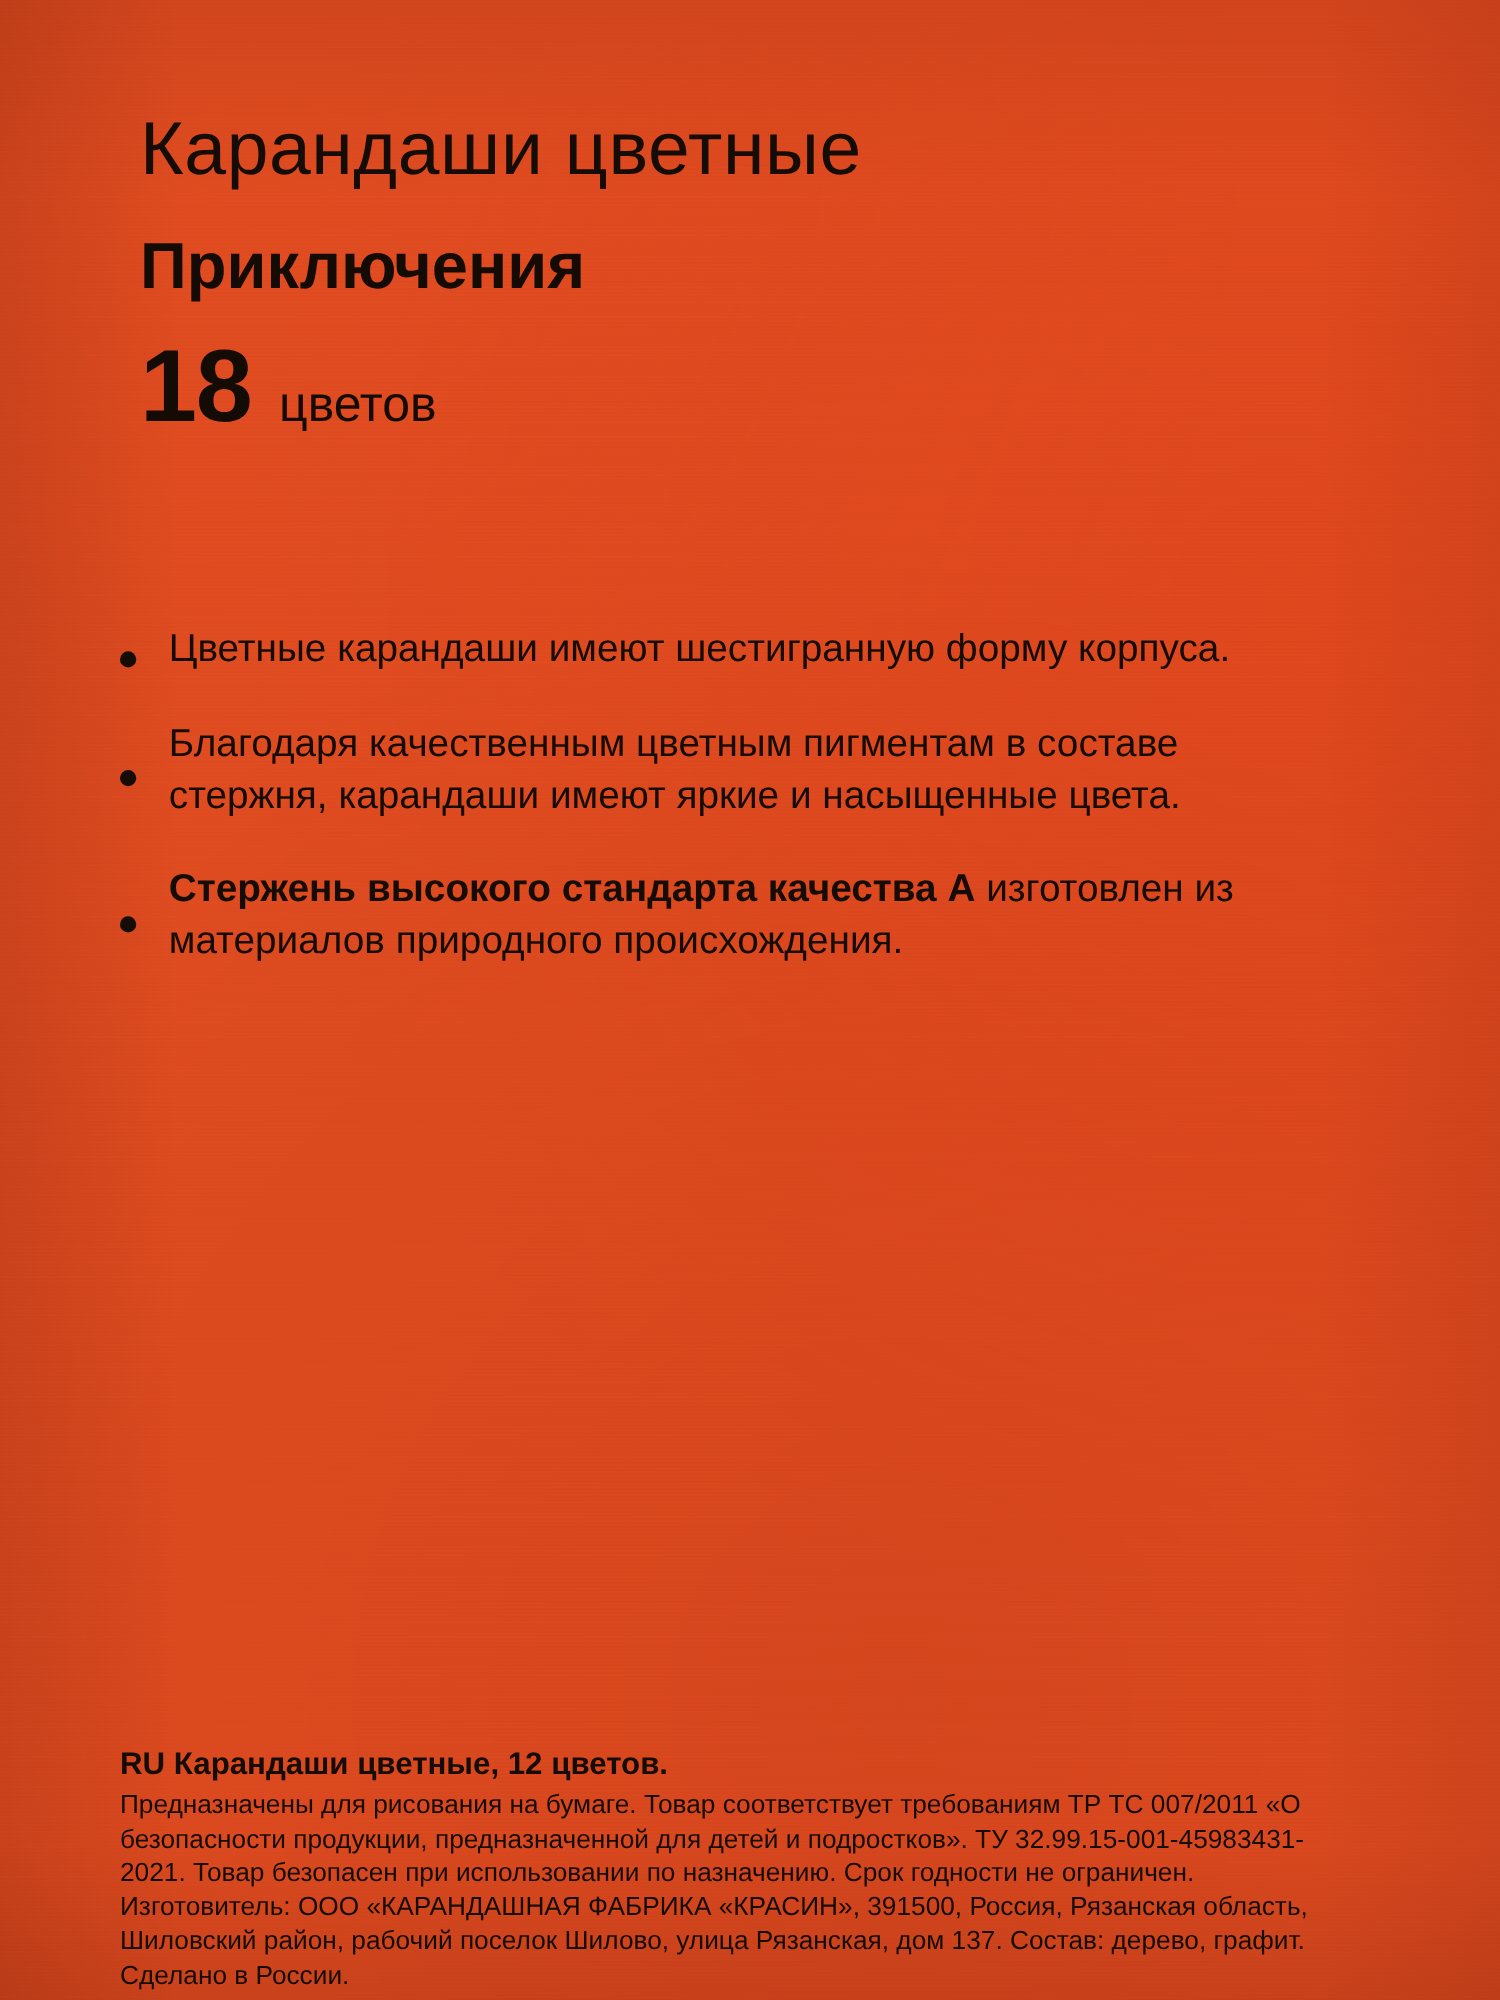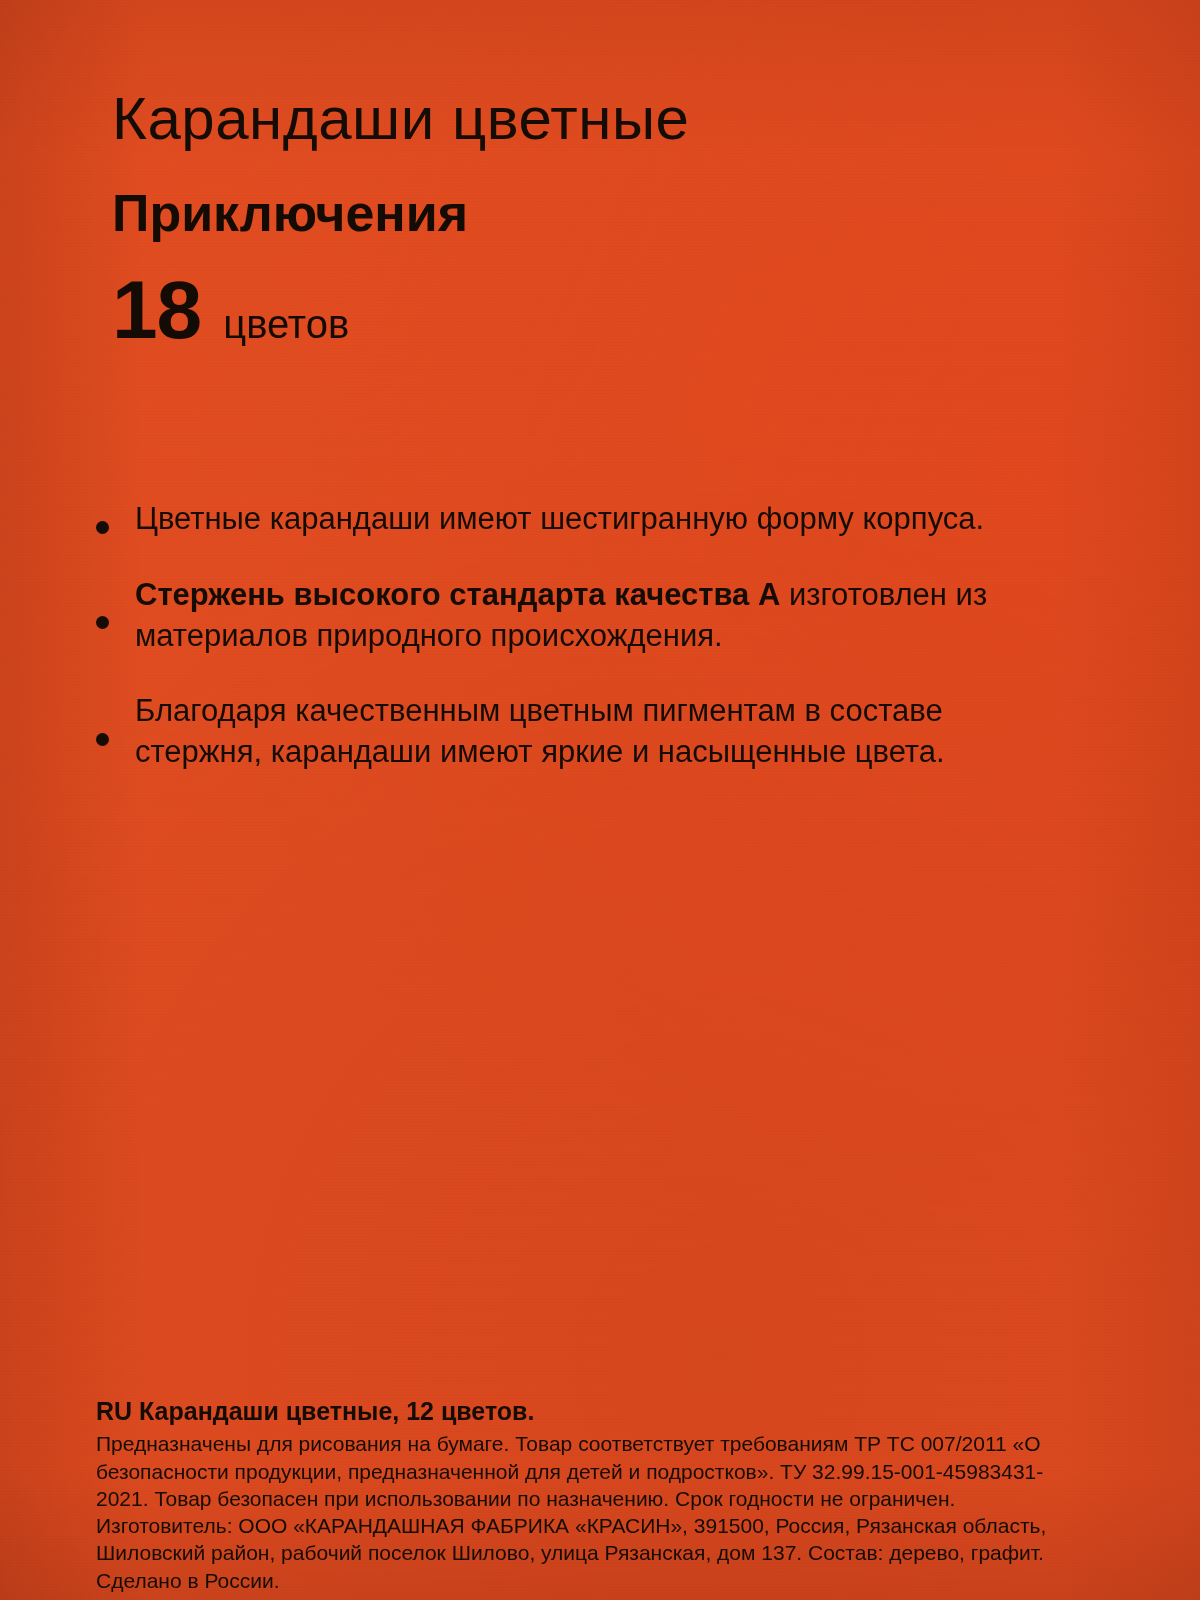--- a/index.html
+++ b/index.html
@@ -149,25 +149,25 @@
     </div>
   </div>
 
   <ul class="features">
     <li class="feature">
       <span class="bullet"></span>
       <span class="feature-text">Цветные карандаши имеют шестигранную форму  корпуса.</span>
     </li>
     <li class="feature">
       <span class="bullet"></span>
-      <span class="feature-text"><span class="strong">Стержень высокого стандарта качества А</span><span> изготовлен из материалов природного происхождения.</span></span>
+      <span class="feature-text">Благодаря качественным цветным пигментам в составе стержня, карандаши имеют яркие и насыщенные цвета.</span>
     </li>
     <li class="feature">
       <span class="bullet"></span>
-      <span class="feature-text">Благодаря качественным цветным пигментам в составе стержня, карандаши имеют яркие и насыщенные цвета.</span>
+      <span class="feature-text"><span class="strong">Стержень высокого стандарта качества А</span><span> изготовлен из материалов природного происхождения.</span></span>
     </li>
   </ul>
 
   <div class="legal">
     <div class="legal-title">RU Карандаши цветные, 12 цветов.</div>
     <div class="legal-body">Предназначены для рисования на бумаге. Товар соответствует требованиям ТР ТС 007/2011 «О безопасности продукции, предназначенной для детей и подростков». ТУ 32.99.15-001-45983431-2021. Товар безопасен при использовании по назначению. Срок годности не ограничен. Изготовитель: ООО «КАРАНДАШНАЯ ФАБРИКА «КРАСИН», 391500, Россия, Рязанская область, Шиловский район, рабочий поселок Шилово, улица Рязанская, дом 137. Состав: дерево, графит. Сделано в России.</div>
   </div>
 
 </div>
 

